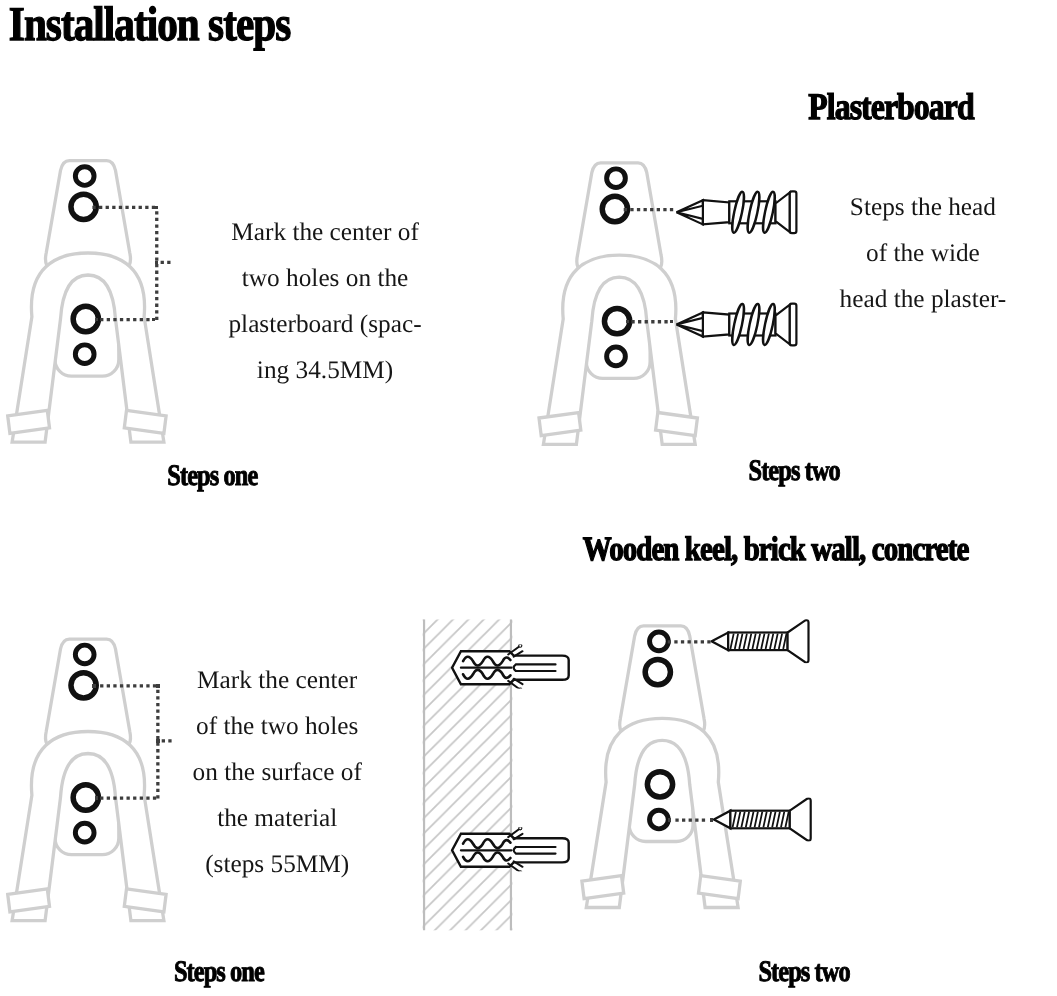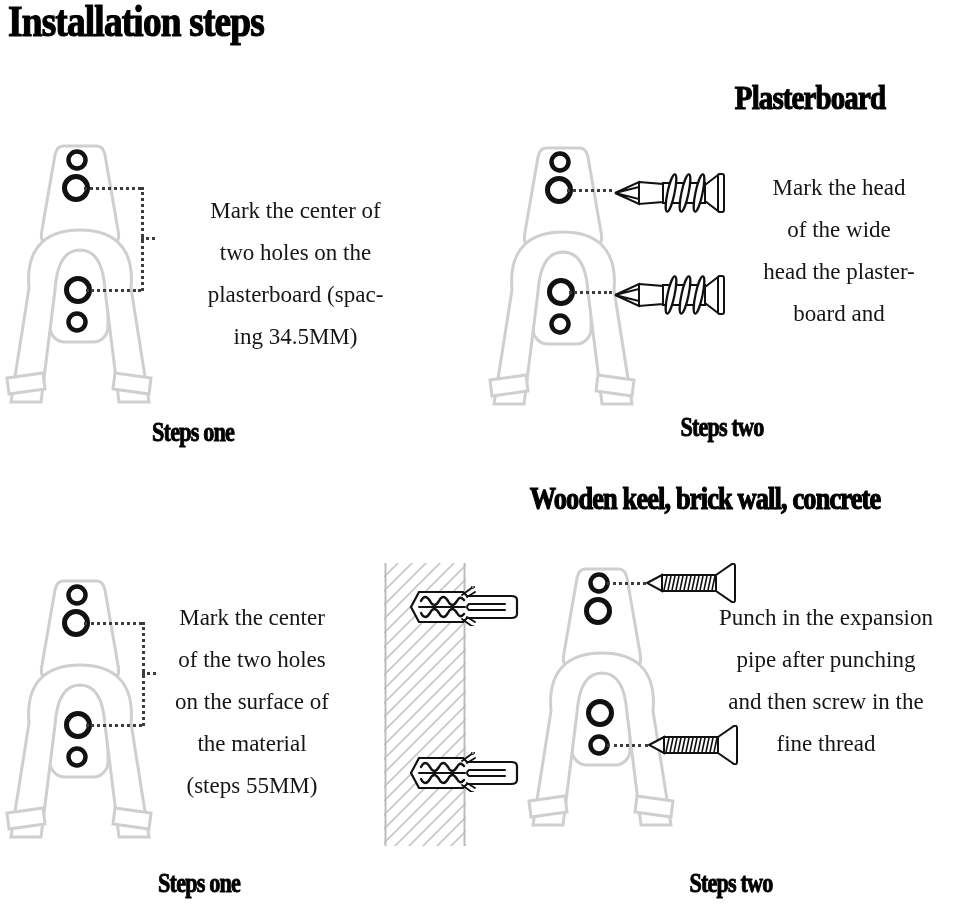--- a/index.html
+++ b/index.html
@@ -121,24 +121,23 @@
   <div class="dot-h" style="left:567px;top:189px;width:45px"></div>
   <div class="dot-h" style="left:569px;top:291px;width:43px"></div>
   <svg class="svgbox" style="left:613px;top:170px" width="118" height="46" viewBox="0 0 118 46">
       <use href="#coarse-screw-sym"></use>
     </svg>
   <svg class="svgbox" style="left:613px;top:272px" width="118" height="46" viewBox="0 0 118 46">
       <use href="#coarse-screw-sym"></use>
     </svg>
 
   <div class="tblock" style="left:725px;top:167px;width:228px">
-    <div class="tline">Mark the head</div>
+    <div class="tline">Steps the head</div>
     <div class="tline">of the wide</div>
     <div class="tline">head the plaster-</div>
-    <div class="tline">board and</div>
   </div>
   <div class="step-label" style="left:657px;top:413px">Steps two</div>
 
   <svg class="svgbox" style="left:5px;top:573px" width="150" height="270" viewBox="0 0 150 270">
       <use href="#bracket-sym"></use>
     </svg>
   <div class="dot-h" style="left:84px;top:622px;width:58px"></div>
   <div class="dot-v" style="left:142px;top:622px;height:104px"></div>
   <div class="dot-h" style="left:86px;top:724px;width:56px"></div>
   <div class="dot-h" style="left:142px;top:672px;width:14px"></div>
@@ -169,21 +168,15 @@
     </svg>
   <div class="dot-h" style="left:607px;top:582px;width:39px"></div>
   <div class="dot-h" style="left:607px;top:744px;width:41px"></div>
   <svg class="svgbox" style="left:646px;top:563px" width="97" height="40" viewBox="0 2 97 40">
       <use href="#fine-screw-sym"></use>
     </svg>
   <svg class="svgbox" style="left:648px;top:725px" width="97" height="40" viewBox="0 2 97 40">
       <use href="#fine-screw-sym"></use>
     </svg>
 
-  <div class="tblock" style="left:692px;top:597px;width:268px">
-    <div class="tline">Punch in the expansion</div>
-    <div class="tline">pipe after punching</div>
-    <div class="tline">and then screw in the</div>
-    <div class="tline">fine thread</div>
-  </div>
   <div class="step-label" style="left:666px;top:869px">Steps two</div>
 
 </div>
 
 </body></html>

